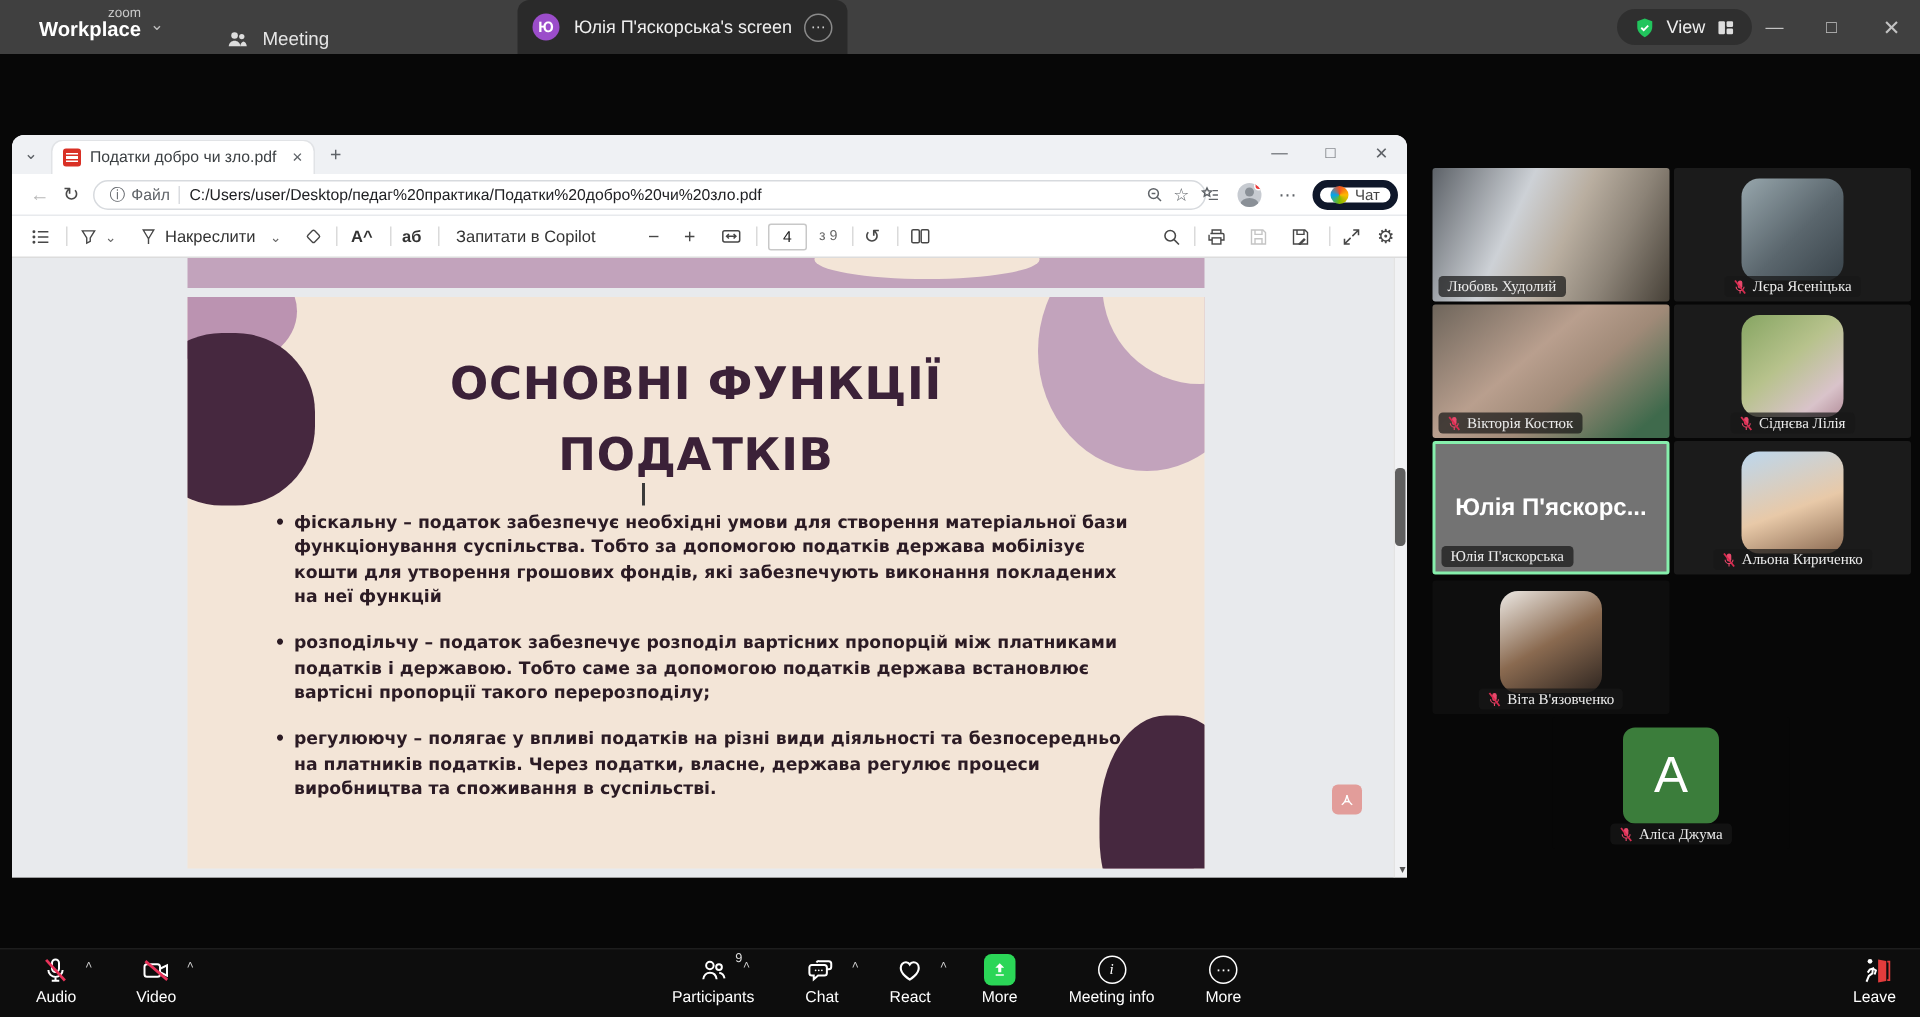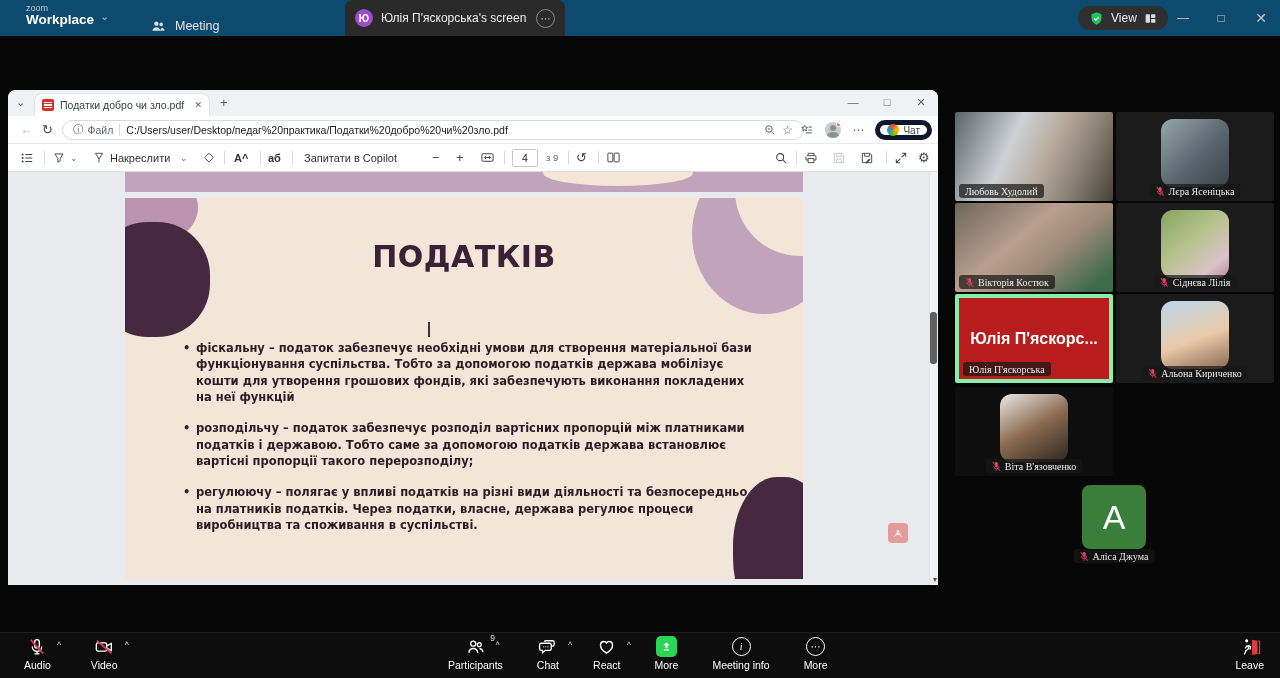--- a/index.html
+++ b/index.html
@@ -1,21 +1,21 @@
 <!DOCTYPE html>
 <html><head>
 <meta charset="utf-8">
 <style>
   * { margin:0; padding:0; box-sizing:border-box; }
   html,body { background:#000; }
   body { font-family:"Liberation Sans", sans-serif; }
   .screen { position:relative; width:1280px; height:678px; background:#070707; overflow:hidden; }
 
   
-  .topbar { position:absolute; left:0; top:0; width:1280px; height:36px; background:#0c4a6e; }
+  .topbar { position:absolute; left:0; top:0; width:1280px; height:36px; background:#404040;text-align:right; }
   .zlogo { position:absolute; left:26px; top:4px; line-height:1.05; }
   .zlogo .l1 { font-size:9px; color:#c9c9c9; }
   .zlogo .l2 { font-size:13.5px; color:#fff; font-weight:700; }
   .zlogo-chev { position:absolute; left:100px; top:10px; color:#bbb; font-size:11px; }
   .meeting-tab { position:absolute; left:150px; top:0; height:52px; display:flex; align-items:center; gap:8px; color:#e6e6e6; font-size:12.5px; }
   .screen-tab { position:absolute; left:345px; top:0; width:220px; height:36px; background:#2a2a2a; border-radius:8px 8px 0 0; display:flex; align-items:center; padding:0 10px; gap:8px; }
   .screen-tab .tavatar { width:18px; height:18px; border-radius:50%; background:#9b4dca; color:#fff; font-size:10px; font-weight:700; display:flex; align-items:center; justify-content:center; flex:0 0 auto; }
   .screen-tab .ttitle { font-size:12px; color:#f0f0f0; white-space:nowrap; overflow:hidden; text-overflow:ellipsis; flex:1; }
   .screen-tab .tmore { width:19px; height:19px; border-radius:50%; border:1px solid #8a8a8a; color:#cfcfcf; font-size:10px; display:flex; align-items:center; justify-content:center; flex:0 0 auto; }
   .view-pill { position:absolute; left:1078px; top:6px; height:24px; background:#2f2f2f; border-radius:13px; display:flex; align-items:center; gap:7px; padding:0 11px; color:#eee; font-size:12px; }
@@ -65,21 +65,21 @@
   .bullet .marker { position:absolute; left:0; top:0; }
   .pdf-scrollbar { position:absolute; right:0; top:0; width:9px; height:100%; background:#f1f2f4; border-left:1px solid #e3e3e3; }
   .pdf-thumb { position:absolute; right:1px; top:140px; width:7px; height:52px; background:#5f5f5f; border-radius:3px; }
   .scroll-arrow { position:absolute; right:1px; bottom:1px; font-size:8px; color:#555; }
   .acrobat { position:absolute; right:30px; bottom:42px; width:20px; height:20px; border-radius:4px; background:#e29d9a; display:flex; align-items:center; justify-content:center; }
 
   
   .tile { position:absolute; width:158px; height:89px; background:#1b1b1b; border-radius:2px; overflow:hidden; }
   .tile.video1 { background:linear-gradient(115deg,#5d6268 0%,#cdd1d6 35%,#b9aea0 55%,#8c8377 75%,#474138 100%); }
   .tile.video2 { background:linear-gradient(140deg,#6e655b 0%,#b99f8e 40%,#a08a78 60%,#3f6a4c 90%); }
-  .tile.active { border:4px solid #86efac; background:#b91c1c; }
+  .tile.active { border:2px solid #86efac; background:#737373; }
   .tile .bigname { position:absolute; left:0; top:0; width:100%; height:100%; display:flex; align-items:center; justify-content:center; color:#fff; font-size:16px; font-weight:700; }
   .pava { position:absolute; left:50%; top:7px; transform:translateX(-50%); width:68px; height:68px; border-radius:12px; }
   .pava.g-lera { background:linear-gradient(135deg,#97a6ac 0%,#5a666d 55%,#39434a 100%); }
   .pava.g-sidneva { background:linear-gradient(140deg,#86a562 0%,#b7c28c 45%,#d9c3ca 80%,#b48f9b 100%); }
   .pava.g-alona { background:linear-gradient(160deg,#bcd7ee 0%,#e8c9a8 55%,#8a6a52 100%); }
   .pava.g-vita { background:linear-gradient(150deg,#ece8e3 0%,#8a6a50 50%,#2e2520 100%); }
   .pava.g-anast { background:linear-gradient(150deg,#a3a3a5 0%,#57504f 55%,#211e1e 100%); }
   .pava.letter { width:64px; height:64px; border-radius:8px; background:#3b7d3b; display:flex; align-items:center; justify-content:center; color:#fff; font-size:34px; font-weight:400; }
   .nlabel { position:absolute; left:4px; bottom:3px; max-width:150px; background:rgba(24,24,24,0.72); border-radius:3px; padding:1.5px 6px; display:flex; align-items:center; gap:4px; color:#ececec; font-size:10px; white-space:nowrap; overflow:hidden;font-family:Liberation Serif, serif; }
   .nlabel.center { left:50%; transform:translateX(-50%); }
@@ -294,20 +294,21 @@
 
       <div class="slide">
         <span class="blob" style="left:-22px; top:-28px; width:95px; height:75px; background:#bb93b1;"></span>
         <span class="blob" style="left:-30px; top:24px; width:115px; height:115px; background:#46283f; border-radius:46%;"></span>
         <span class="blob" style="right:-34px; top:-44px; width:145px; height:160px; background:#c2a3bc;"></span>
         <span class="blob" style="right:-62px; top:-72px; width:130px; height:130px; background:#f3e5d7;"></span>
         <span class="blob" style="right:6px; bottom:-38px; width:62px; height:60px; background:#b592ab;"></span>
         <span class="blob" style="right:-26px; bottom:-48px; width:96px; height:150px; background:#46283f; border-radius:46%;"></span>
 
         <div class="slide-title">
+          <div>ОСНОВНІ ФУНКЦІЇ</div>
           <div>ПОДАТКІВ</div>
         </div>
         <span class="caret"></span>
 
         <div class="bullets">
           <div class="bullet">
             <span class="marker">•</span>
             <span><b>фіскальну</b><span> – податок забезпечує необхідні умови для створення матеріальної бази функціонування суспільства. Тобто за допомогою податків держава мобілізує кошти для утворення грошових фондів, які забезпечують виконання покладених на неї функцій</span></span>
           </div>
           <div class="bullet">

